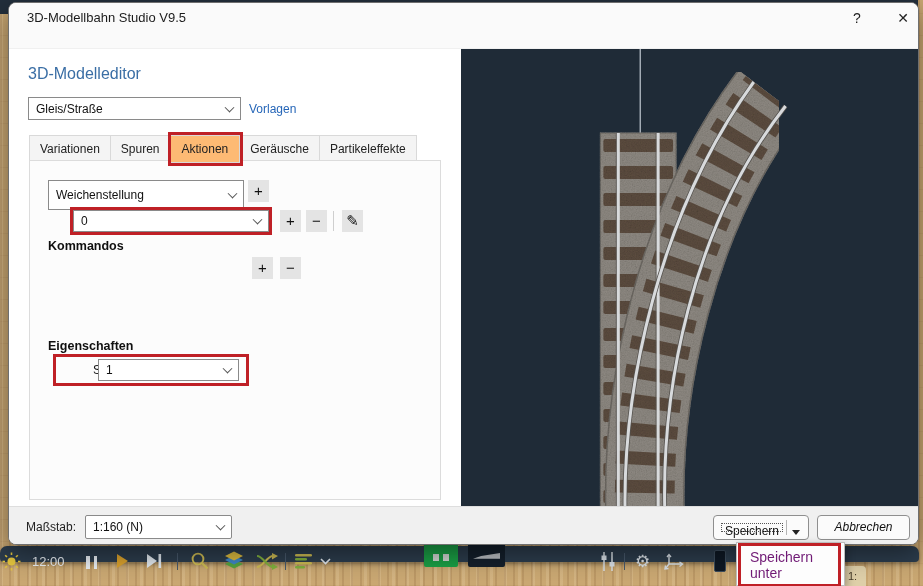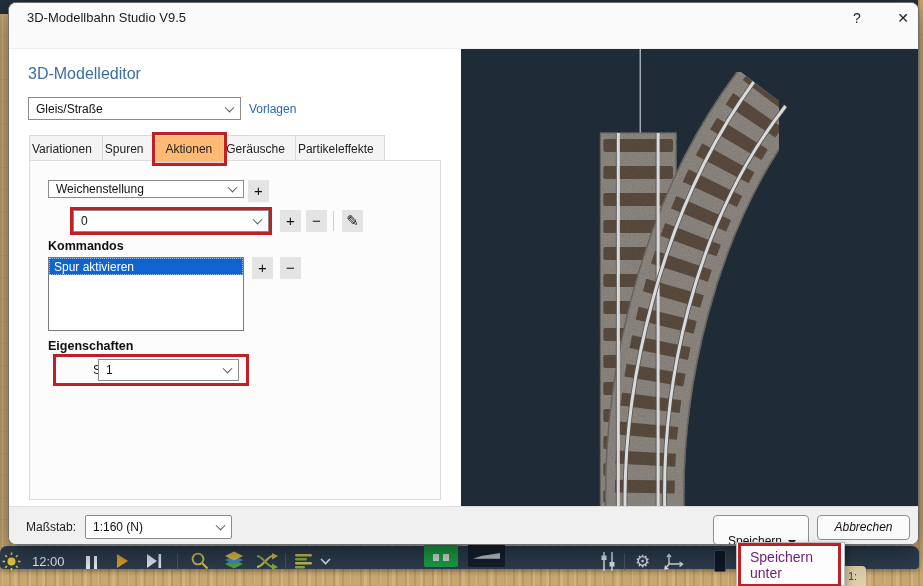--- a/index.html
+++ b/index.html
@@ -12,21 +12,21 @@
     background:
       repeating-linear-gradient(90deg, rgba(120,80,40,.18) 0 2px, rgba(0,0,0,0) 2px 9px),
       repeating-linear-gradient(90deg, rgba(255,238,205,.16) 0 3px, rgba(0,0,0,0) 3px 14px),
       repeating-linear-gradient(0deg, rgba(110,70,30,.07) 0 1px, rgba(0,0,0,0) 1px 22px),
       #c9a772;
   }
   .top-dark-strip { position:absolute; left:0; top:0; width:918px; height:14px; background:#232f3c; }
 
   
   .taskbar {
-    position:absolute; left:0; top:546px; width:919px; height:23px;
+    position:absolute; left:0; top:546px; width:919px; height:16px;
     background:#2c3c4c; border-radius:7px 7px 4px 4px; z-index:2;
     box-shadow:0 2px 5px rgba(0,0,0,.35);
   }
   .tb { position:absolute; top:0; }
   .tb-sep { position:absolute; top:7px; width:1px; height:17px; background:#47586a; }
   .tb-time { color:#e8edf2; font-size:13px; top:8px; }
   .pause-bars span { display:inline-block; width:3.5px; height:13px; background:#e8edf2; margin-right:4px; }
   .chip {
     position:absolute; left:836px; top:566px; width:30px; height:20px; z-index:3;
     background:#decfa8; border-radius:4px 4px 0 0; color:#4a3f2a; font-size:11px;
@@ -73,34 +73,34 @@
   .combo {
     position:absolute; background:#fff; border:1px solid #8a8a8a; font-size:12px; color:#111;
     display:flex; align-items:center; padding:0 20px 0 7px;
   }
   .combo .chev { position:absolute; right:7px; top:50%; width:7px; height:7px;
     border-right:1.4px solid #555; border-bottom:1.4px solid #555;
     transform:translateY(-70%) rotate(45deg); }
   .combo-type { left:19px; top:48px; width:213px; height:23px; }
 
   .tabs { position:absolute; left:20px; top:86px; display:flex; font-size:12px; color:#222; }
-  .tab { padding:6px 10px 5px 2px; background:#f4f4f4; border:1px solid #d9d9d9; border-left:none; }
+  .tab { padding:6px 10px 5px 10px; background:#f4f4f4; border:1px solid #d9d9d9; border-left:none; }
   .tab:first-child { border-left:1px solid #d9d9d9; }
   .tab.active { background:#fdba74; position:relative; z-index:3; padding:6px 11px;
     box-shadow:0 0 0 3px #bf2026; }
 
   .tabpanel { position:absolute; left:20px; top:111px; width:412px; height:340px;
     border:1px solid #dcdcdc; background:#fcfcfc; }
 
   .sq-btn { position:absolute; width:21px; height:22px; background:#e4e4e4; border:none;
     font-size:15px; line-height:20px; color:#111; text-align:center; }
   .bold-label { position:absolute; font-size:12.5px; font-weight:700; color:#101010; }
   .red-ring { box-shadow:0 0 0 3px #bf2026; }
 
-  .combo-weichen { left:18px; top:19px; width:196px; height:18px; }
+  .combo-weichen { left:18px; top:19px; width:196px; height:30px; }
   .combo-zero { left:43px; top:49px; width:196px; height:22px; }
   .vsep { position:absolute; width:1px; height:20px; background:#cfcfcf; }
 
   .listbox { position:absolute; left:18px; top:96px; width:196px; height:74px;
     border:1px solid #7a7a7a; background:#fff; }
   .list-item-selected { height:17px; background:#0f64cf; color:#fff; font-size:12px;
     padding:1px 0 0 4px; border:1px dotted #9cc3ef; }
 
   .spur-row { position:absolute; left:26px; top:196px; width:190px; height:26px;
     background:#fcfcfc; display:flex; align-items:center;padding-left:28px; }
@@ -108,21 +108,21 @@
   .combo-spur { left:42px; top:2px; width:141px; height:22px; }
 
   
   .footer { position:absolute; left:0; top:503px; width:100%; height:40px;
     background:#f0f0f0; border-top:1px solid #dedede; border-radius:0 0 8px 8px; }
   .footer-label { position:absolute; left:17px; top:13px; font-size:12px; color:#222; }
   .combo-scale { left:76px; top:8px; width:147px; height:24px; border-radius:2px; }
 
   .btn { position:absolute; top:8px; height:25px; background:#fbfbfb; border:1px solid #8f8f8f;
     border-radius:4px; font-size:12px; color:#111; text-align:center; }
-  .split { left:704px; width:96px; display:flex; padding:14px; }
+  .split { left:704px; width:96px; display:flex; padding:4px; }
   .split .split-main { flex:1; line-height:23px; outline:1px dotted #555; outline-offset:-4px; }
   .split .split-arrow { width:18px; border-left:1px solid #b5b5b5; position:relative; }
   .split .split-arrow i { position:absolute; left:5px; top:10px; width:0; height:0;
     border-left:4px solid transparent; border-right:4px solid transparent; border-top:5px solid #222; }
   .btn-cancel { left:808px; width:93px; line-height:23px;font-style:italic; }
 
   
   .menu { position:absolute; left:736px; top:542px; width:109px; height:44px; z-index:30;
     background:#fdfdfd; border:1px solid #bdbdbd; box-shadow:2px 3px 8px rgba(0,0,0,.3); }
   .menu-item { position:relative; font-size:14px; color:#701a75; padding:4px 0 4px 13px; }
@@ -245,23 +245,20 @@
         <div class="combo combo-zero red-ring" style="left:43px; top:49px; width:196px; height:22px;">
           <span>0</span>
           <i class="chev"></i>
         </div>
         <button class="sq-btn" style="left:250px; top:49px;">+</button>
         <button class="sq-btn" style="left:276px; top:49px;">−</button>
         <div class="vsep" style="left:303px; top:50px;"></div>
         <button class="sq-btn" style="left:312px; top:49px;">✎</button>
 
         <div class="bold-label" style="left:18px; top:78px;">Kommandos</div>
-        <div class="listbox">
-          <div class="list-item-selected">Spur aktivieren</div>
-        </div>
         <button class="sq-btn" style="left:222px; top:96px;">+</button>
         <button class="sq-btn" style="left:250px; top:96px;">−</button>
 
         <div class="bold-label" style="left:18px; top:178px;">Eigenschaften</div>
         <div class="spur-row red-ring">
           <span class="spur-label">Spur:</span>
           <div class="combo combo-spur">
             <span>1</span>
             <i class="chev"></i>
           </div>

